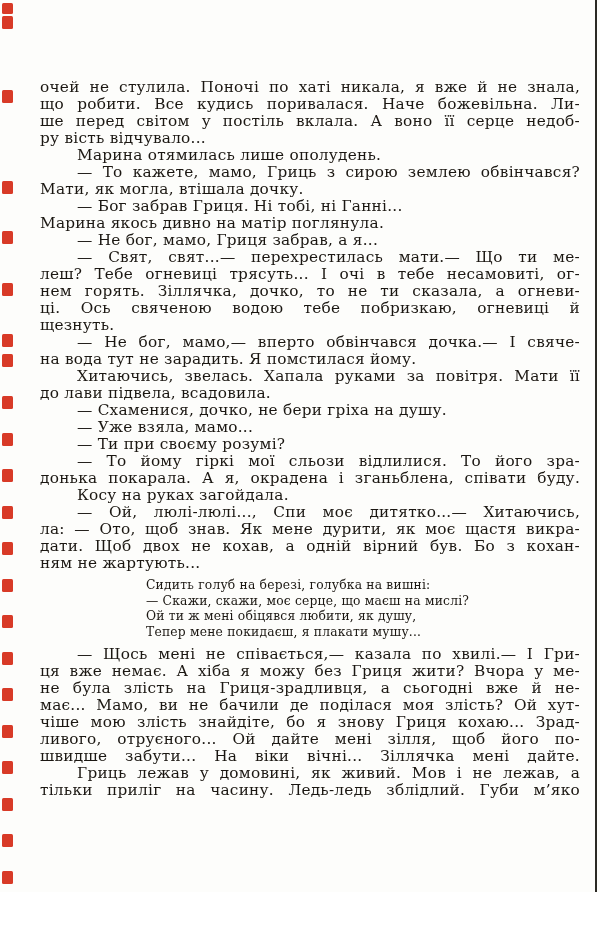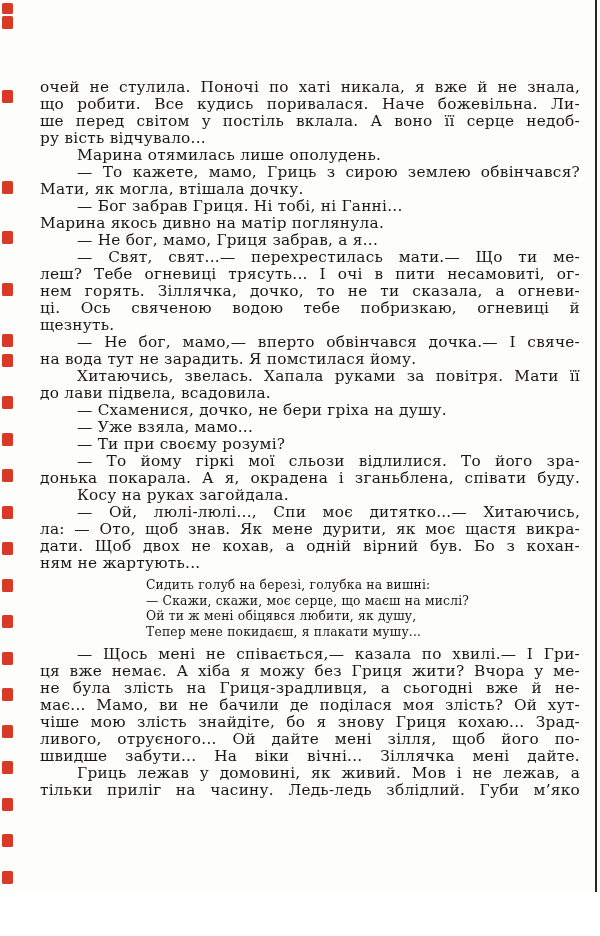--- a/index.html
+++ b/index.html
@@ -36,21 +36,21 @@
       <div class="body-line j">що робити. Все кудись поривалася. Наче божевільна. Ли-</div>
       <div class="body-line j">ше перед світом у постіль вклала. А воно її серце недоб-</div>
       <div class="body-line">ру вість відчувало...</div>
       <div class="body-line ind">Марина отямилась лише ополудень.</div>
       <div class="body-line j ind">— То кажете, мамо, Гриць з сирою землею обвінчався?</div>
       <div class="body-line">Мати, як могла, втішала дочку.</div>
       <div class="body-line ind">— Бог забрав Гриця. Ні тобі, ні Ганні...</div>
       <div class="body-line">Марина якось дивно на матір поглянула.</div>
       <div class="body-line ind">— Не бог, мамо, Гриця забрав, а я...</div>
       <div class="body-line j ind">— Свят, свят...— перехрестилась мати.— Що ти ме-</div>
-      <div class="body-line j">леш? Тебе огневиці трясуть... І очі в пити несамовиті, ог-</div>
+      <div class="body-line j">леш? Тебе огневиці трясуть... І очі в тебе несамовиті, ог-</div>
       <div class="body-line j">нем горять. Зіллячка, дочко, то не ти сказала, а огневи-</div>
       <div class="body-line j">ці. Ось свяченою водою тебе побризкаю, огневиці й</div>
       <div class="body-line">щезнуть.</div>
       <div class="body-line j ind">— Не бог, мамо,— вперто обвінчався дочка.— І свяче-</div>
       <div class="body-line">на вода тут не зарадить. Я помстилася йому.</div>
       <div class="body-line j ind">Хитаючись, звелась. Хапала руками за повітря. Мати її</div>
       <div class="body-line">до лави підвела, всадовила.</div>
       <div class="body-line ind">— Схаменися, дочко, не бери гріха на душу.</div>
       <div class="body-line ind">— Уже взяла, мамо...</div>
       <div class="body-line ind">— Ти при своєму розумі?</div>

